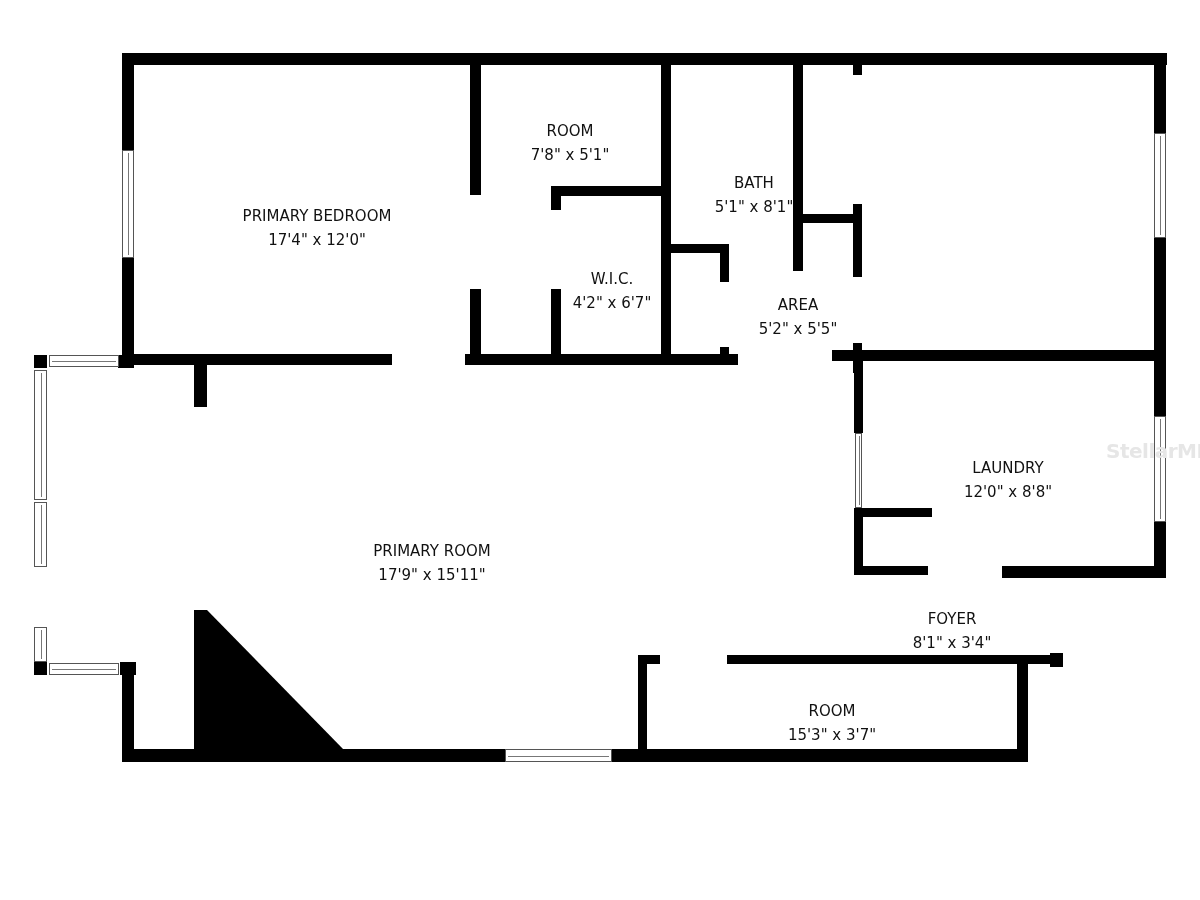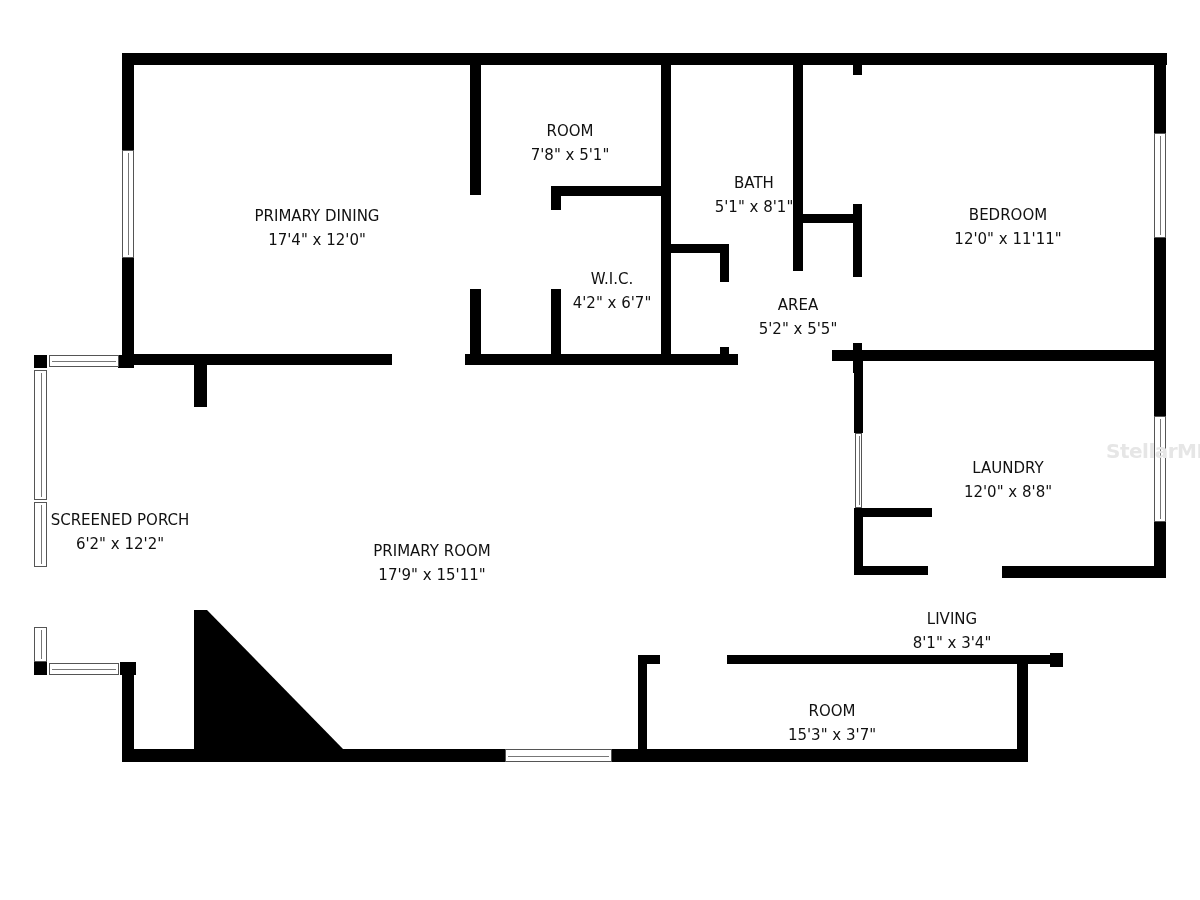--- a/index.html
+++ b/index.html
@@ -75,57 +75,49 @@
   <div class="win v" style="left:1154px;top:416px;width:12px;height:106px;"></div>
   <div class="win v" style="left:855px;top:433px;width:7px;height:75px;"></div>
   <div class="win h" style="left:49px;top:355px;width:70px;height:12px;"></div>
   <div class="win h" style="left:49px;top:663px;width:70px;height:12px;"></div>
   <div class="win v" style="left:34px;top:370px;width:13px;height:130px;"></div>
   <div class="win v" style="left:34px;top:502px;width:13px;height:65px;"></div>
   <div class="win v" style="left:34px;top:627px;width:13px;height:35px;"></div>
   <div class="win h" style="left:505px;top:749px;width:107px;height:13px;"></div>
 
   <div class="label" style="left:317px;top:204px;">
-    <span class="name">PRIMARY DINING</span>
+    <span class="name">PRIMARY BEDROOM</span>
     <span class="dims">17'4" x 12'0"</span>
   </div>
   <div class="label" style="left:570px;top:119px;">
     <span class="name">ROOM</span>
     <span class="dims">7'8" x 5'1"</span>
   </div>
   <div class="label" style="left:612px;top:267px;">
     <span class="name">W.I.C.</span>
     <span class="dims">4'2" x 6'7"</span>
   </div>
   <div class="label" style="left:734px;top:171px;margin-left:20px;">
     <span class="name">BATH</span>
     <span class="dims">5'1" x 8'1"</span>
   </div>
-  <div class="label" style="left:1008px;top:203px;">
-    <span class="name">BEDROOM</span>
-    <span class="dims">12'0" x 11'11"</span>
-  </div>
   <div class="label" style="left:798px;top:293px;">
     <span class="name">AREA</span>
     <span class="dims">5'2" x 5'5"</span>
   </div>
   <div class="label" style="left:1008px;top:456px;">
     <span class="name">LAUNDRY</span>
     <span class="dims">12'0" x 8'8"</span>
   </div>
-  <div class="label" style="left:120px;top:508px;">
-    <span class="name">SCREENED PORCH</span>
-    <span class="dims">6'2" x 12'2"</span>
-  </div>
   <div class="label" style="left:432px;top:539px;">
     <span class="name">PRIMARY ROOM</span>
     <span class="dims">17'9" x 15'11"</span>
   </div>
   <div class="label" style="left:952px;top:607px;">
-    <span class="name">LIVING</span>
+    <span class="name">FOYER</span>
     <span class="dims">8'1" x 3'4"</span>
   </div>
   <div class="label" style="left:832px;top:699px;">
     <span class="name">ROOM</span>
     <span class="dims">15'3" x 3'7"</span>
   </div>
 
   <div class="watermark">StellarMLS</div>
 </div>
 

